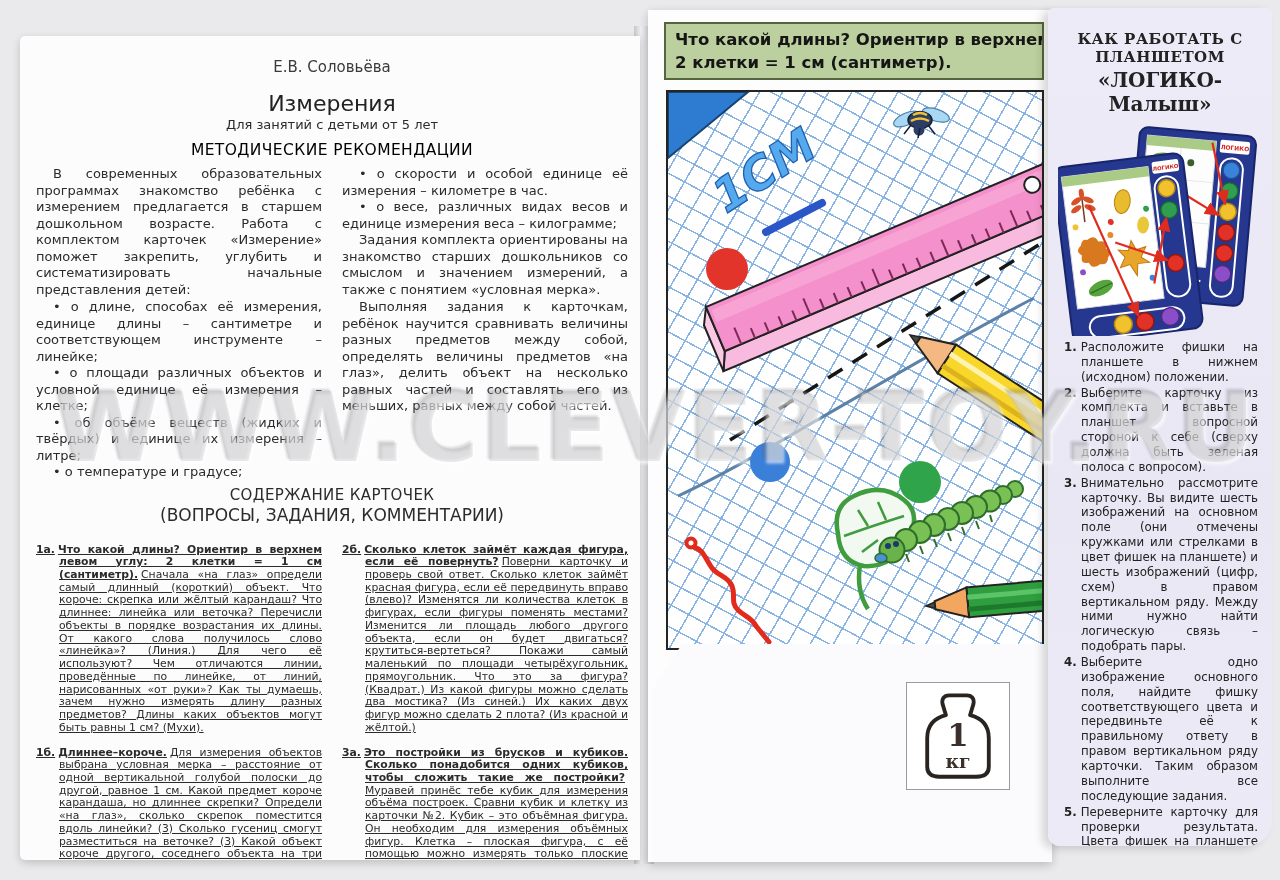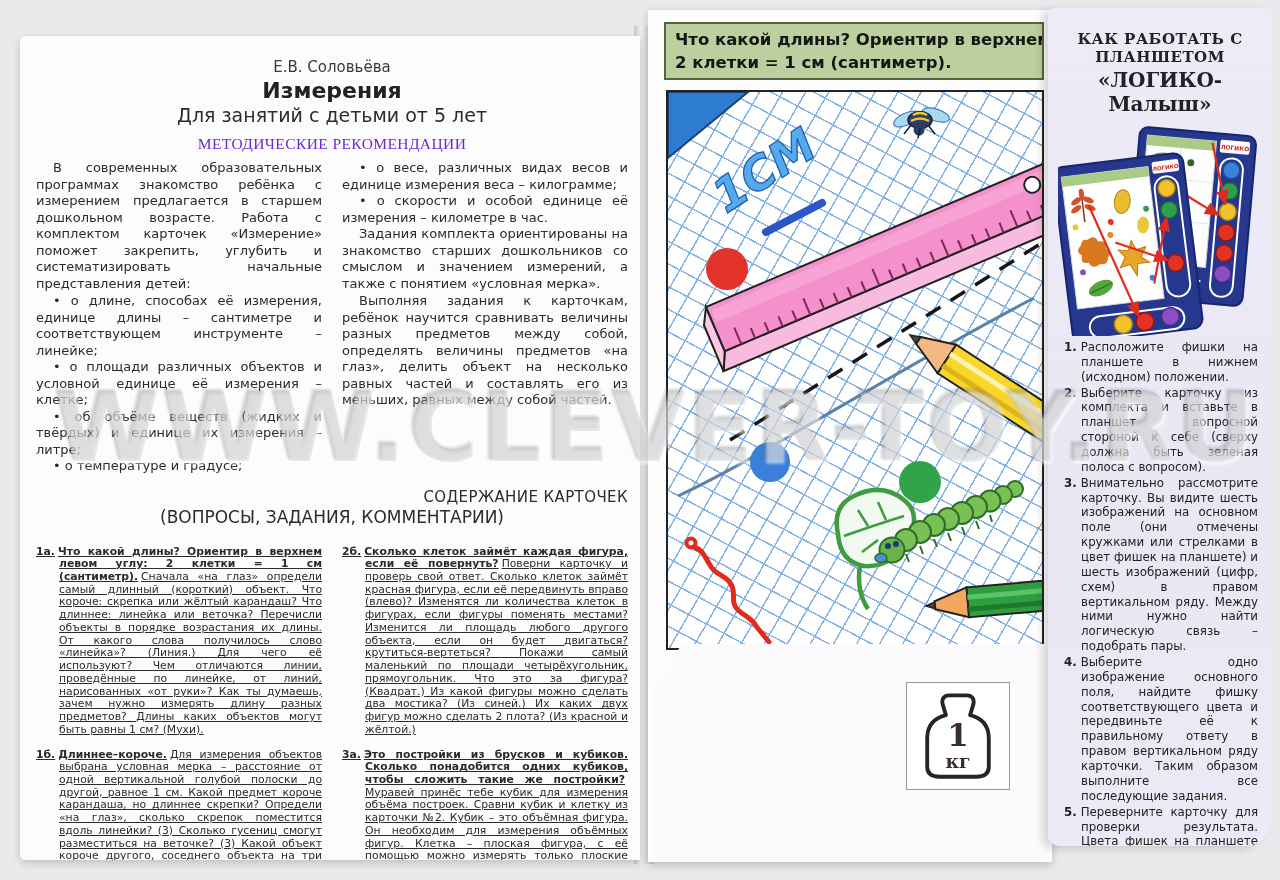--- a/index.html
+++ b/index.html
@@ -6,29 +6,29 @@
   body{background:#e6e6e9;font-family:"DejaVu Sans","Liberation Sans",sans-serif;}
   #photo{position:relative;width:1280px;height:880px;background:#eaeaec;overflow:hidden;}
 
   
   .page-left{position:absolute;left:20px;top:36px;width:620px;height:824px;
     background:#fcfcfd;border-radius:5px 0 0 5px;box-shadow:0 3px 8px rgba(0,0,0,.18);
     padding:0;z-index:2;overflow:hidden;color:#2b2b2b;}
   .pl-inner{padding:12px 12px 6px 16px;}
   .center{text-align:center;}
   .author{margin-top:10px;font-size:15px;color:#3a3a3a;}
-  .booklet-title{font-size:22px;font-weight:bold;color:#222;margin:2px 0 0;}
-  .subtitle{font-size:19px;margin-top:1px;}
-  .h-method{font-size:15.5px;letter-spacing:.4px;margin:9px 0 7px;color:#6d28d9;font-family:Liberation Serif, serif;}
+  .booklet-title{font-size:22px;font-weight:normal;color:#222;margin:15px 0 0;}
+  .subtitle{font-size:13px;margin-top:1px;}
+  .h-method{font-size:15.5px;letter-spacing:.4px;margin:9px 0 7px;color:#000000;}
   .cols{display:flex;gap:20px;}
   .col{flex:1 1 0;font-size:13px;line-height:1.27;text-align:justify;}
   .para{margin:0 0 1px;text-indent:17px;}
   .li{margin:0;text-indent:17px;}
   .li::before{content:"• ";}
-  .h-content{font-size:15px;letter-spacing:.4px;margin:13px 0 1px;text-align:right;}
+  .h-content{font-size:15px;letter-spacing:.4px;margin:5px 0 1px;}
   .h-content-sub{font-size:17px;margin:0 0 7px;}
   .fine .col{font-size:10.8px;line-height:1.18;}
   .fitem{margin:12px 0 3px;padding-left:23px;text-indent:-23px;text-decoration:underline;}
   .fnum,.fbold{font-weight:bold;}
   .fnum{margin-right:3px;}
   .fbold{margin-right:3px;}
 
   
   .spine{position:absolute;left:634px;top:26px;width:20px;height:838px;z-index:1;
     background:linear-gradient(90deg,#c6c6ca 0%,#f1f1f3 35%,#dddde1 62%,#c3c3c8 100%);}
@@ -87,22 +87,22 @@
 
       <div class="cols">
         <div class="col">
           <p class="para">В современных образовательных программах знакомство ребёнка с измерением предлагается в старшем дошкольном возрасте. Работа с комплектом карточек «Измерение» поможет закрепить, углубить и систематизировать начальные представления детей:</p>
           <p class="li">о длине, способах её измерения, единице длины – сантиметре и соответствующем инструменте – линейке;</p>
           <p class="li">о площади различных объектов и условной единице её измерения – клетке;</p>
           <p class="li">об объёме веществ (жидких и твёрдых) и единице их измерения – литре;</p>
           <p class="li">о температуре и градусе;</p>
         </div>
         <div class="col">
+          <p class="li">о скорости и особой единице её измерения – километре в час.</p>
           <p class="li">о весе, различных видах весов и единице измерения веса – килограмме;</p>
-          <p class="li">о скорости и особой единице её измерения – километре в час.</p>
           <p class="para">Задания комплекта ориентированы на знакомство старших дошкольников со смыслом и значением измерений, а также с понятием «условная мерка».</p>
           <p class="para">Выполняя задания к карточкам, ребёнок научится сравнивать величины разных предметов между собой, определять величины предметов «на глаз», делить объект на несколько равных частей и составлять его из меньших, равных между собой частей.</p>
         </div>
       </div>
 
       <div class="center h-content">СОДЕРЖАНИЕ КАРТОЧЕК</div>
       <div class="center h-content-sub">(ВОПРОСЫ, ЗАДАНИЯ, КОММЕНТАРИИ)</div>
 
       <div class="cols fine">
         <div class="col">

